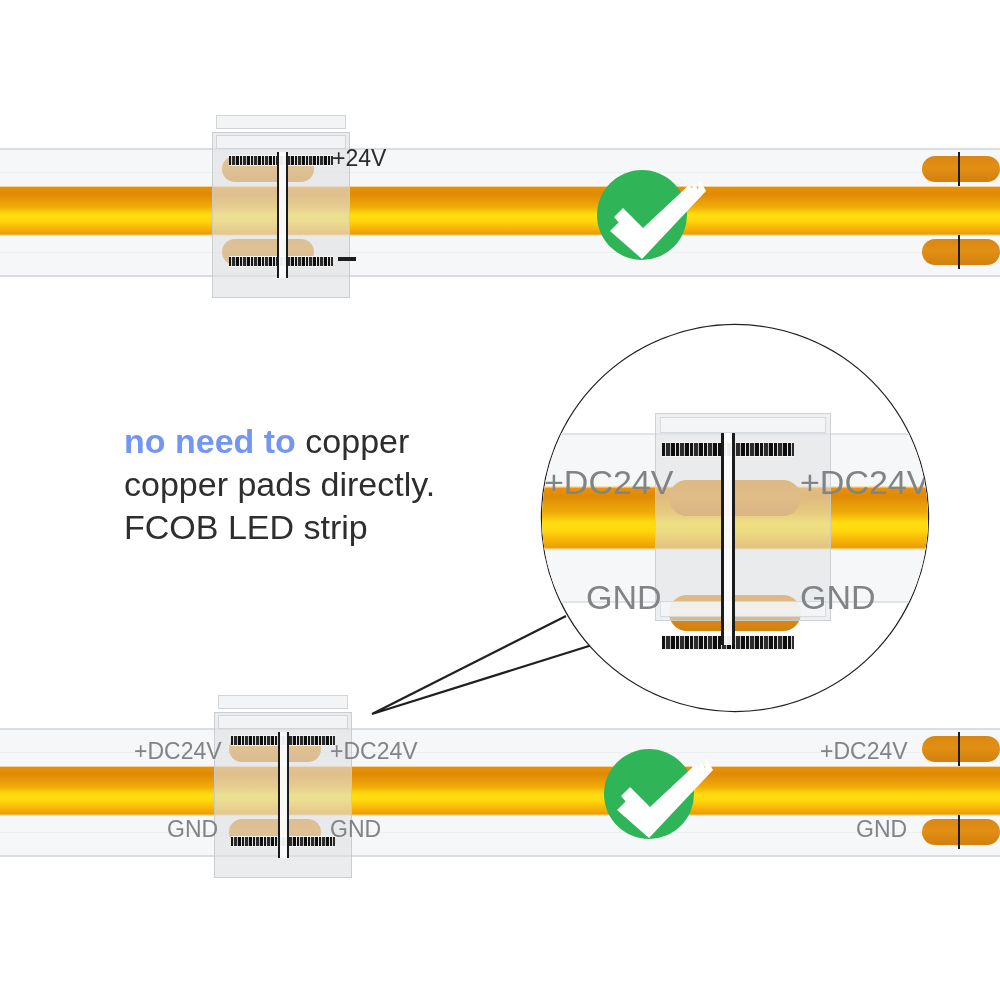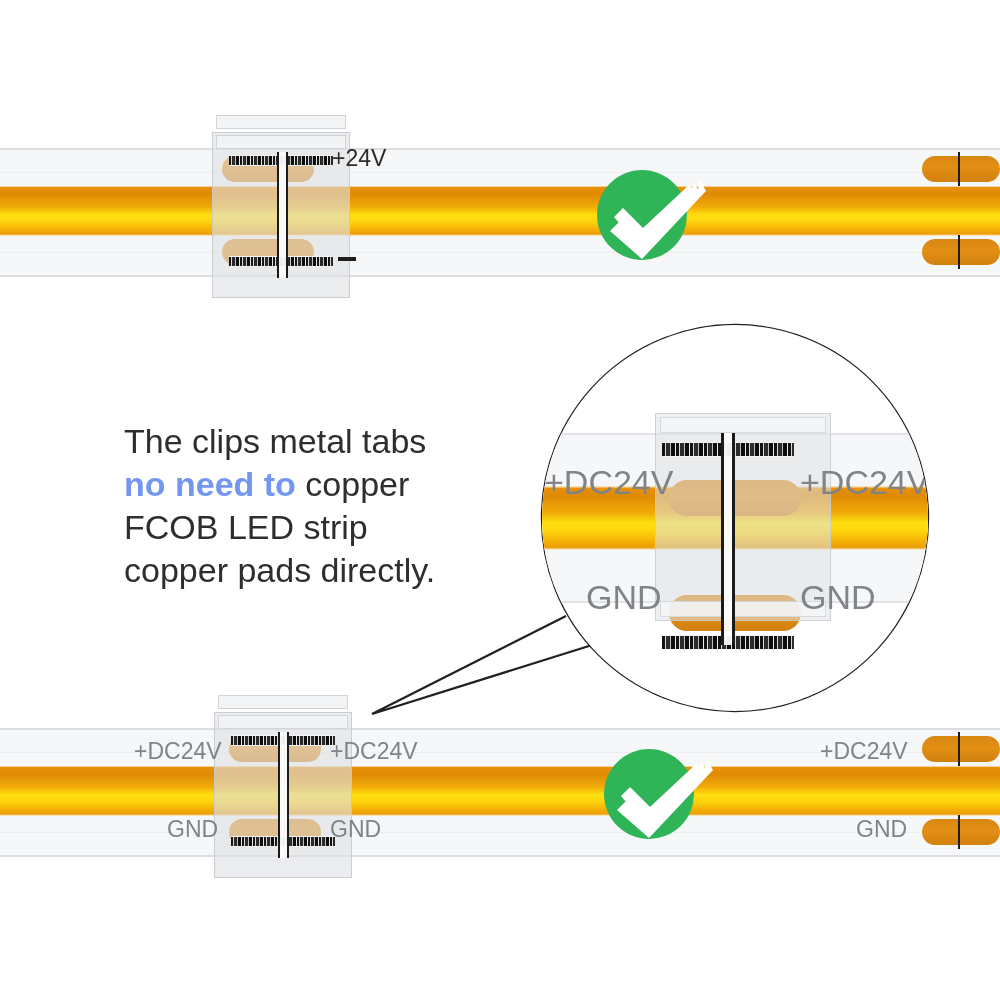--- a/index.html
+++ b/index.html
@@ -149,24 +149,23 @@
   <div class="check" style="left:590px;top:163px;width:120px;height:100px;">
     <svg width="120" height="100" viewBox="0 0 120 100">
       <circle cx="52" cy="52" r="45" fill="#2fb457"></circle>
       <path d="M110 17 L108 26 L104 20 L100 30 L96 24 L92 33
                L52 78 L30 58 L20 68 L52 96 L116 28 Z" fill="#ffffff"></path>
       <path d="M24 54 L33 45 L53 65 L99 22 L108 31 L53 88 Z" fill="#ffffff"></path>
     </svg>
   </div>
 
   <div class="para">
-    <div>The clips metal tabs</div>
     <div><b>no need to</b><span> copper</span></div>
+    <div>copper pads directly.</div>
     <div>FCOB LED strip</div>
-    <div>copper pads directly.</div>
   </div>
 
   <svg class="callout">
     <path d="M566,616 L372,714 L656,625" fill="none" stroke="#231f20" stroke-width="2.2" stroke-linejoin="miter"></path>
     <circle cx="735" cy="518" r="193" fill="none" stroke="#231f20" stroke-width="2.4"></circle>
   </svg>
 
   <div class="zoomclip" style="left:542px;top:325px;width:386px;height:386px;">
 
     <div style="position:absolute;left:-80px;top:108px;width:560px;height:170px;">

